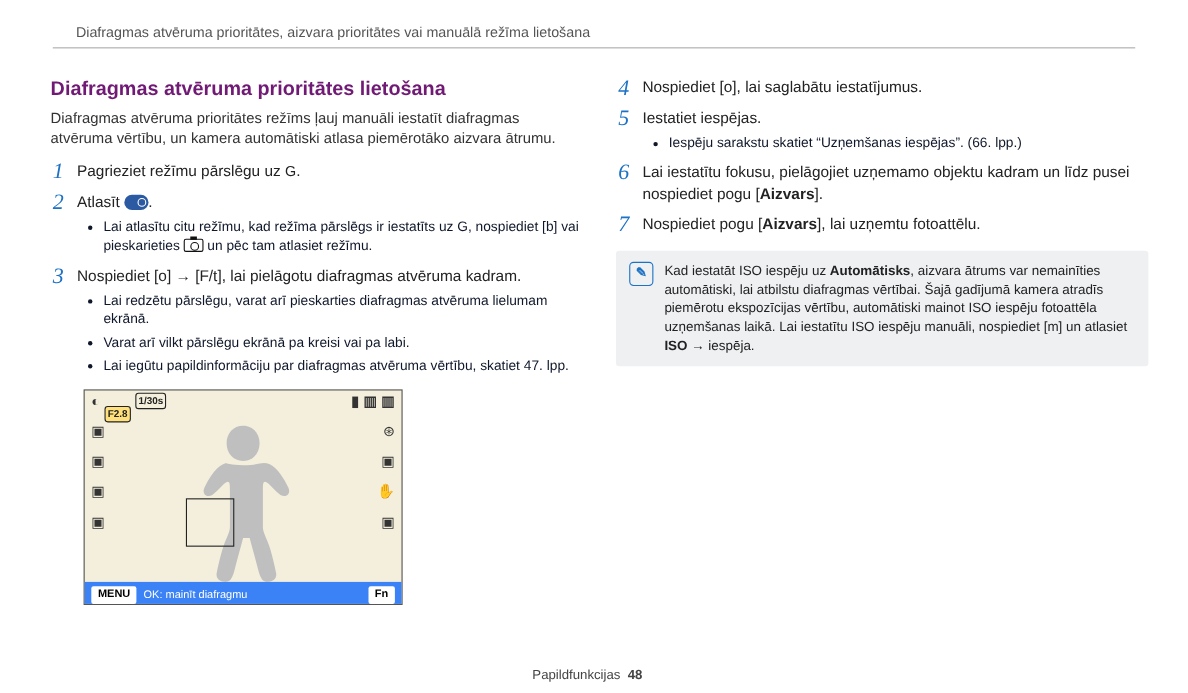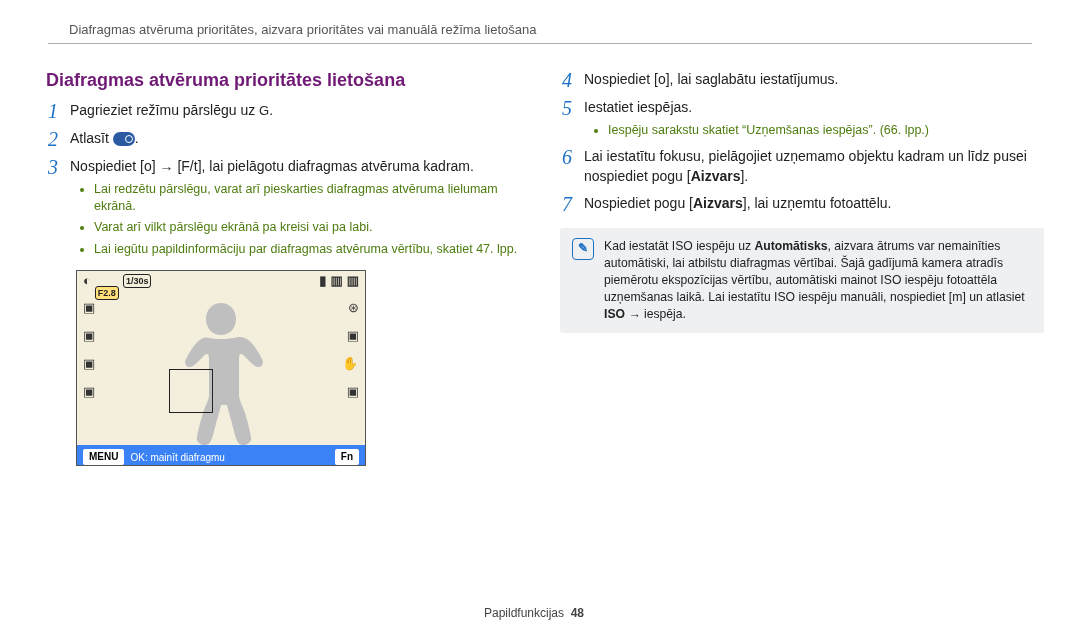--- a/index.html
+++ b/index.html
@@ -13,21 +13,21 @@
   .col { flex: 1; min-width: 0; font-size: 13.5px; line-height: 1.38; }
 
   .h2 { color: #701a75; font-size: 18px; font-weight: 600; margin: 6px 0 6px 10px; }
   .intro { color: #333; margin: 0 0 10px 10px; }
 
   .step { display: flex; gap: 10px; margin: 8px 0 2px 10px; align-items: flex-start; }
   .step-num { color: #1d72c5; font-family: Georgia, 'Times New Roman', serif; font-style: italic; font-size: 20px; line-height: 1; width: 14px; text-align: center; }
   .step-body { flex: 1; font-size: 14px; }
   .step-body .glyph { font-size: 13px; }
 
-  .sub { font-size: 12.5px; color: #4d7c0f; margin: 4px 0 4px 44px; }
+  .sub { font-size: 12.5px; color: #0f172a; margin: 4px 0 4px 44px; }
   .sub ul { list-style: disc; padding-left: 14px; }
   .sub li { margin: 4px 0; }
   .ic-mode { display:inline-block; width:22px; height:14px; background:#2b5aa2; border-radius:7px; vertical-align:-3px; position:relative; }
   .ic-mode::after{content:'';position:absolute;right:2px;top:3px;width:6px;height:6px;border:1px solid #fff;border-radius:50%;}
   .ic-cam { display:inline-block; width:18px; height:12px; border:1px solid #111; border-radius:2px; vertical-align:-2px; position:relative; background:#fff;}
   .ic-cam::before{content:'';position:absolute;top:-3px;left:5px;width:6px;height:3px;background:#111;}
   .ic-cam::after{content:'';position:absolute;top:2px;left:5px;width:6px;height:6px;border:1px solid #111;border-radius:50%;}
 
   .lcd { margin: 12px 0 0 40px; width: 290px; border: 1px solid #555; background: #f4efdc; position: relative; }
   .lcd-top { height: 20px; display:flex; align-items:center; gap:4px; padding:0 6px; font-size:9px; font-weight:bold; }
@@ -52,33 +52,41 @@
 </head>
 <body>
 
 <div class="pagehead">Diafragmas atvēruma prioritātes, aizvara prioritātes vai manuālā režīma lietošana</div>
 <div class="hr"></div>
 
 <div class="cols">
 
   <div class="col">
     <div class="h2">Diafragmas atvēruma prioritātes lietošana</div>
+    <div class="intro">Diafragmas atvēruma prioritātes režīms ļauj manuāli iestatīt diafragmas atvēruma vērtību, un kamera automātiski atlasa piemērotāko aizvara ātrumu.</div>
 
     <div class="step">
       <div class="step-num">1</div>
       <div class="step-body">
         <span>Pagrieziet režīmu pārslēgu uz </span><span class="glyph">G</span><span>.</span>
       </div>
     </div>
 
     <div class="step">
       <div class="step-num">2</div>
       <div class="step-body">
         <span>Atlasīt </span><span class="ic-mode"></span><span>.</span>
       </div>
+    </div>
+    <div class="sub">
+      <ul>
+          <li>
+        <span>Lai atlasītu citu režīmu, kad režīma pārslēgs ir iestatīts uz </span><span>G</span><span>, nospiediet [</span><span>b</span><span>] vai pieskarieties </span><span class="ic-cam"></span><span> un pēc tam atlasiet režīmu.</span>
+      </li>
+        </ul>
     </div>
 
     <div class="step">
       <div class="step-num">3</div>
       <div class="step-body">
         <span>Nospiediet [</span><span>o</span><span>] → [</span><span>F/t</span><span>], lai pielāgotu diafragmas atvēruma kadram.</span>
       </div>
     </div>
     <div class="sub">
       <ul>

